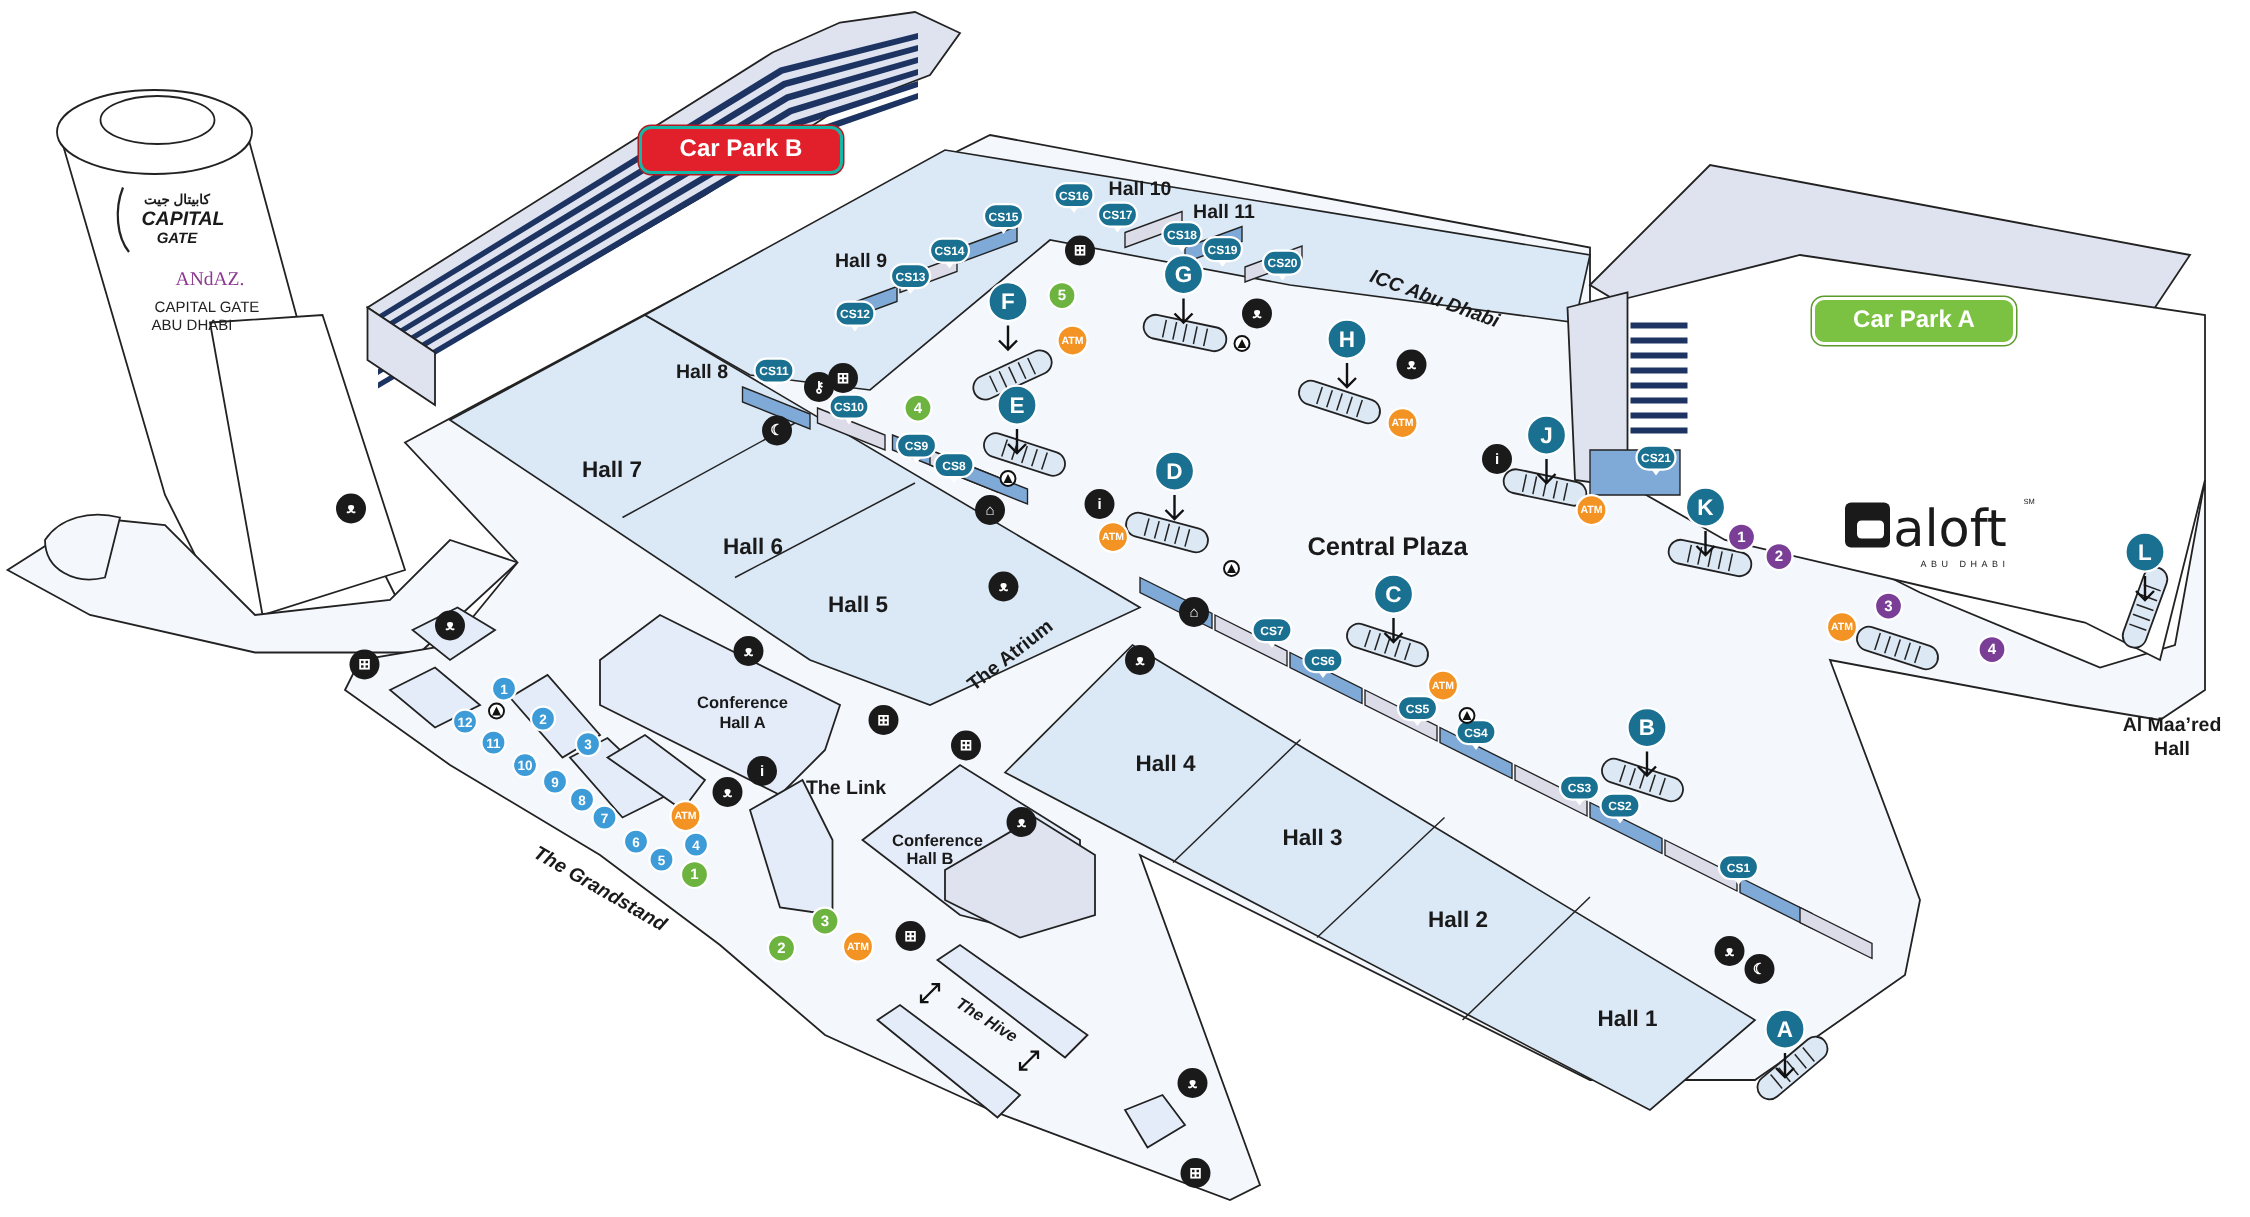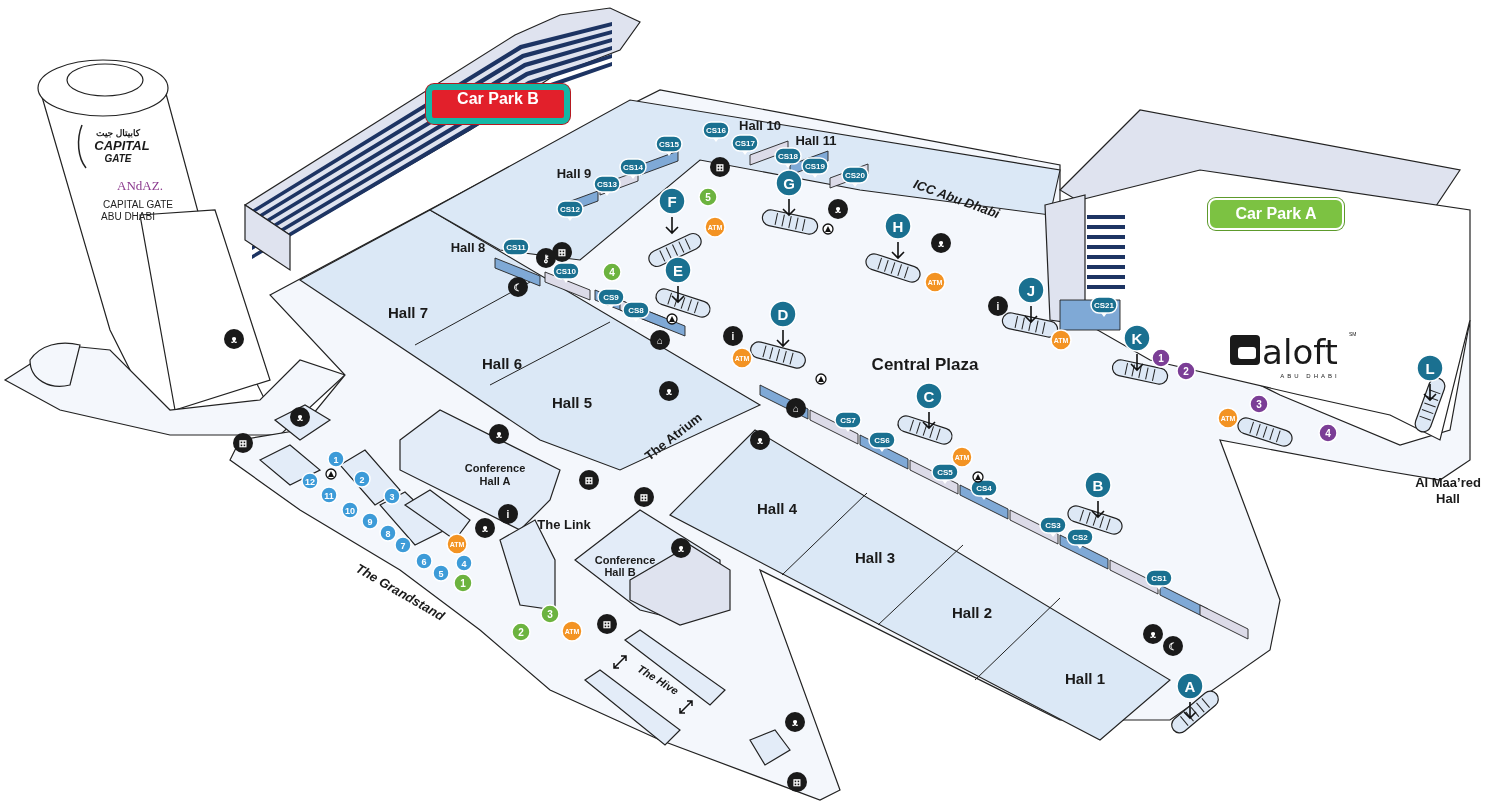--- a/index.html
+++ b/index.html
@@ -686,18 +686,18 @@
       </g>
       <g>
         <path d="M614,668 L626,656 M621,656 L626,656 L626,661 M614,663 L614,668 L619,668" stroke="#111" fill="none" stroke-width="1.5"></path>
       </g>
       <g>
         <path d="M680,713 L692,701 M687,701 L692,701 L692,706 M680,708 L680,713 L685,713" stroke="#111" fill="none" stroke-width="1.5"></path>
       </g>
     </g>
 </svg>
 
-<div style="position:absolute;left:426px;top:84px;width:132px;height:28px;background:#e2202b;border-radius:8px;border:6px solid #14b8a6;box-shadow:0 0 0 1px #b51920;display:flex;align-items:flex-start;justify-content:center;">
+<div style="position:absolute;left:426px;top:84px;width:132px;height:28px;background:#e2202b;border-radius:8px;border:2px solid #14b8a6;box-shadow:0 0 0 1px #b51920;display:flex;align-items:center;justify-content:center;">
   <span style="color:#fff;font-weight:bold;font-size:16px;font-family:'Liberation Sans',sans-serif;">Car Park B</span>
 </div>
 <div style="position:absolute;left:1208px;top:198px;width:132px;height:28px;background:#7cc242;border-radius:8px;border:2px solid #fff;box-shadow:0 0 0 1px #5d9a2c;display:flex;align-items:center;justify-content:center;">
   <span style="color:#fff;font-weight:bold;font-size:16px;font-family:'Liberation Sans',sans-serif;">Car Park A</span>
 </div>
 
 </body></html>

